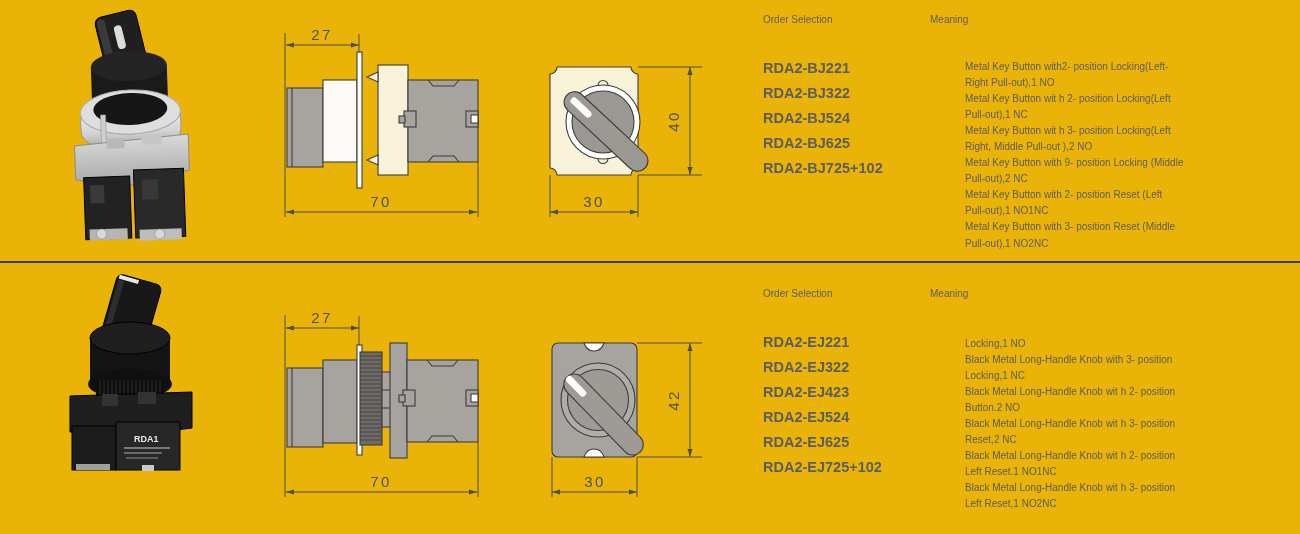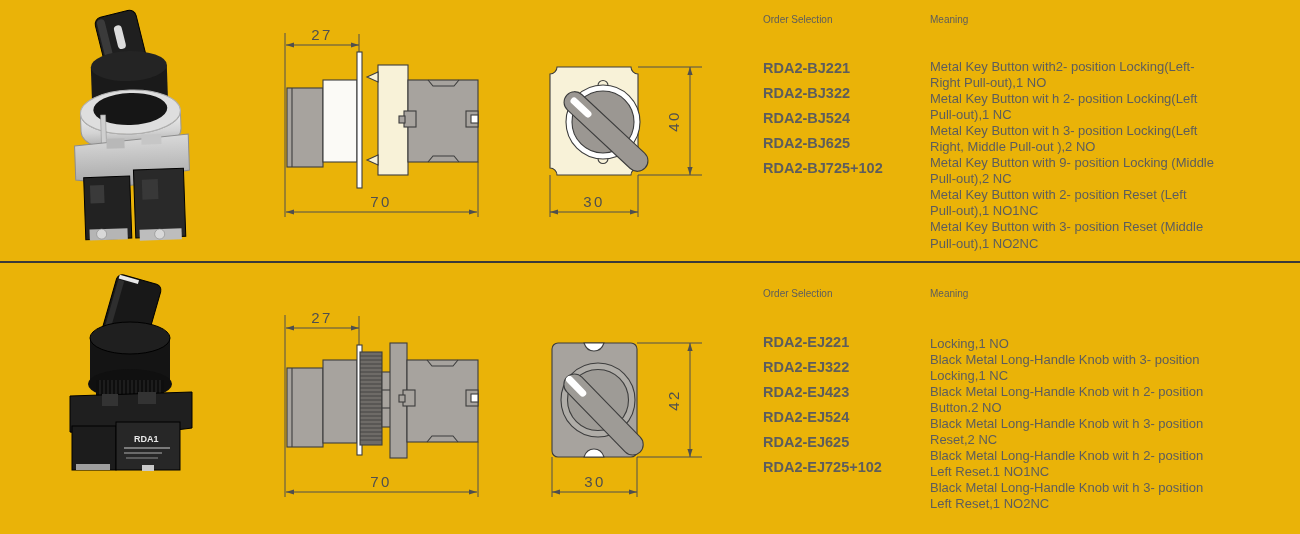--- a/index.html
+++ b/index.html
@@ -4,21 +4,21 @@
 <style>
   html,body{margin:0;padding:0;background:#fff;}
   .page{position:relative;width:1300px;height:534px;background:#eab308;
         font-family:"Liberation Sans",sans-serif;overflow:hidden;}
   .divider{position:absolute;left:0;top:261px;width:1300px;height:2px;background:#3a3a3a;}
   svg{position:absolute;overflow:visible;}
   .hdr{position:absolute;font-size:10px;color:#5d5d5d;white-space:nowrap;}
   .parts{position:absolute;left:763px;font-weight:bold;}
   .part{height:25.1px;line-height:16px;font-size:14.5px;color:#5d5d5d;white-space:nowrap;}
   .meanings{position:absolute;left:930px;}
-  .mline{height:16.05px;line-height:16.05px;font-size:13px;color:#5d5d5d;white-space:nowrap;}
+  .mline{height:16.05px;line-height:16.05px;font-size:10px;color:#5d5d5d;white-space:nowrap;margin-left:35px;}
   .dimtext{font-size:15px;fill:#4f4f4f;letter-spacing:2.5px;font-family:"Liberation Sans",sans-serif;}
   .dimline{stroke:#4f4f4f;stroke-width:1;}
   .dimarrow{fill:#4f4f4f;}
   .ol{stroke:#3d3d3d;stroke-width:1.1;}
 </style>
 </head>
 <body>
 
 <div class="page">
 

